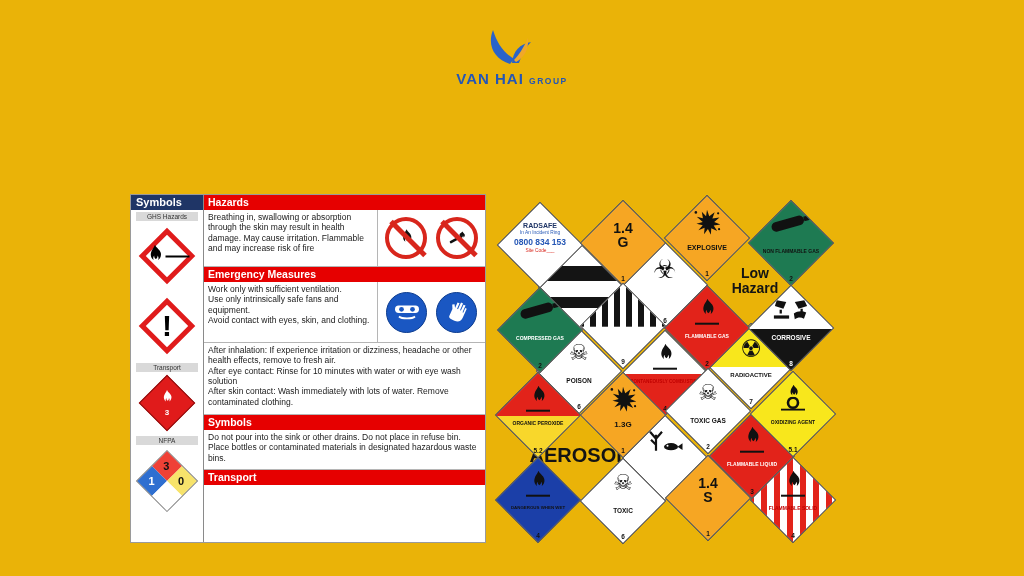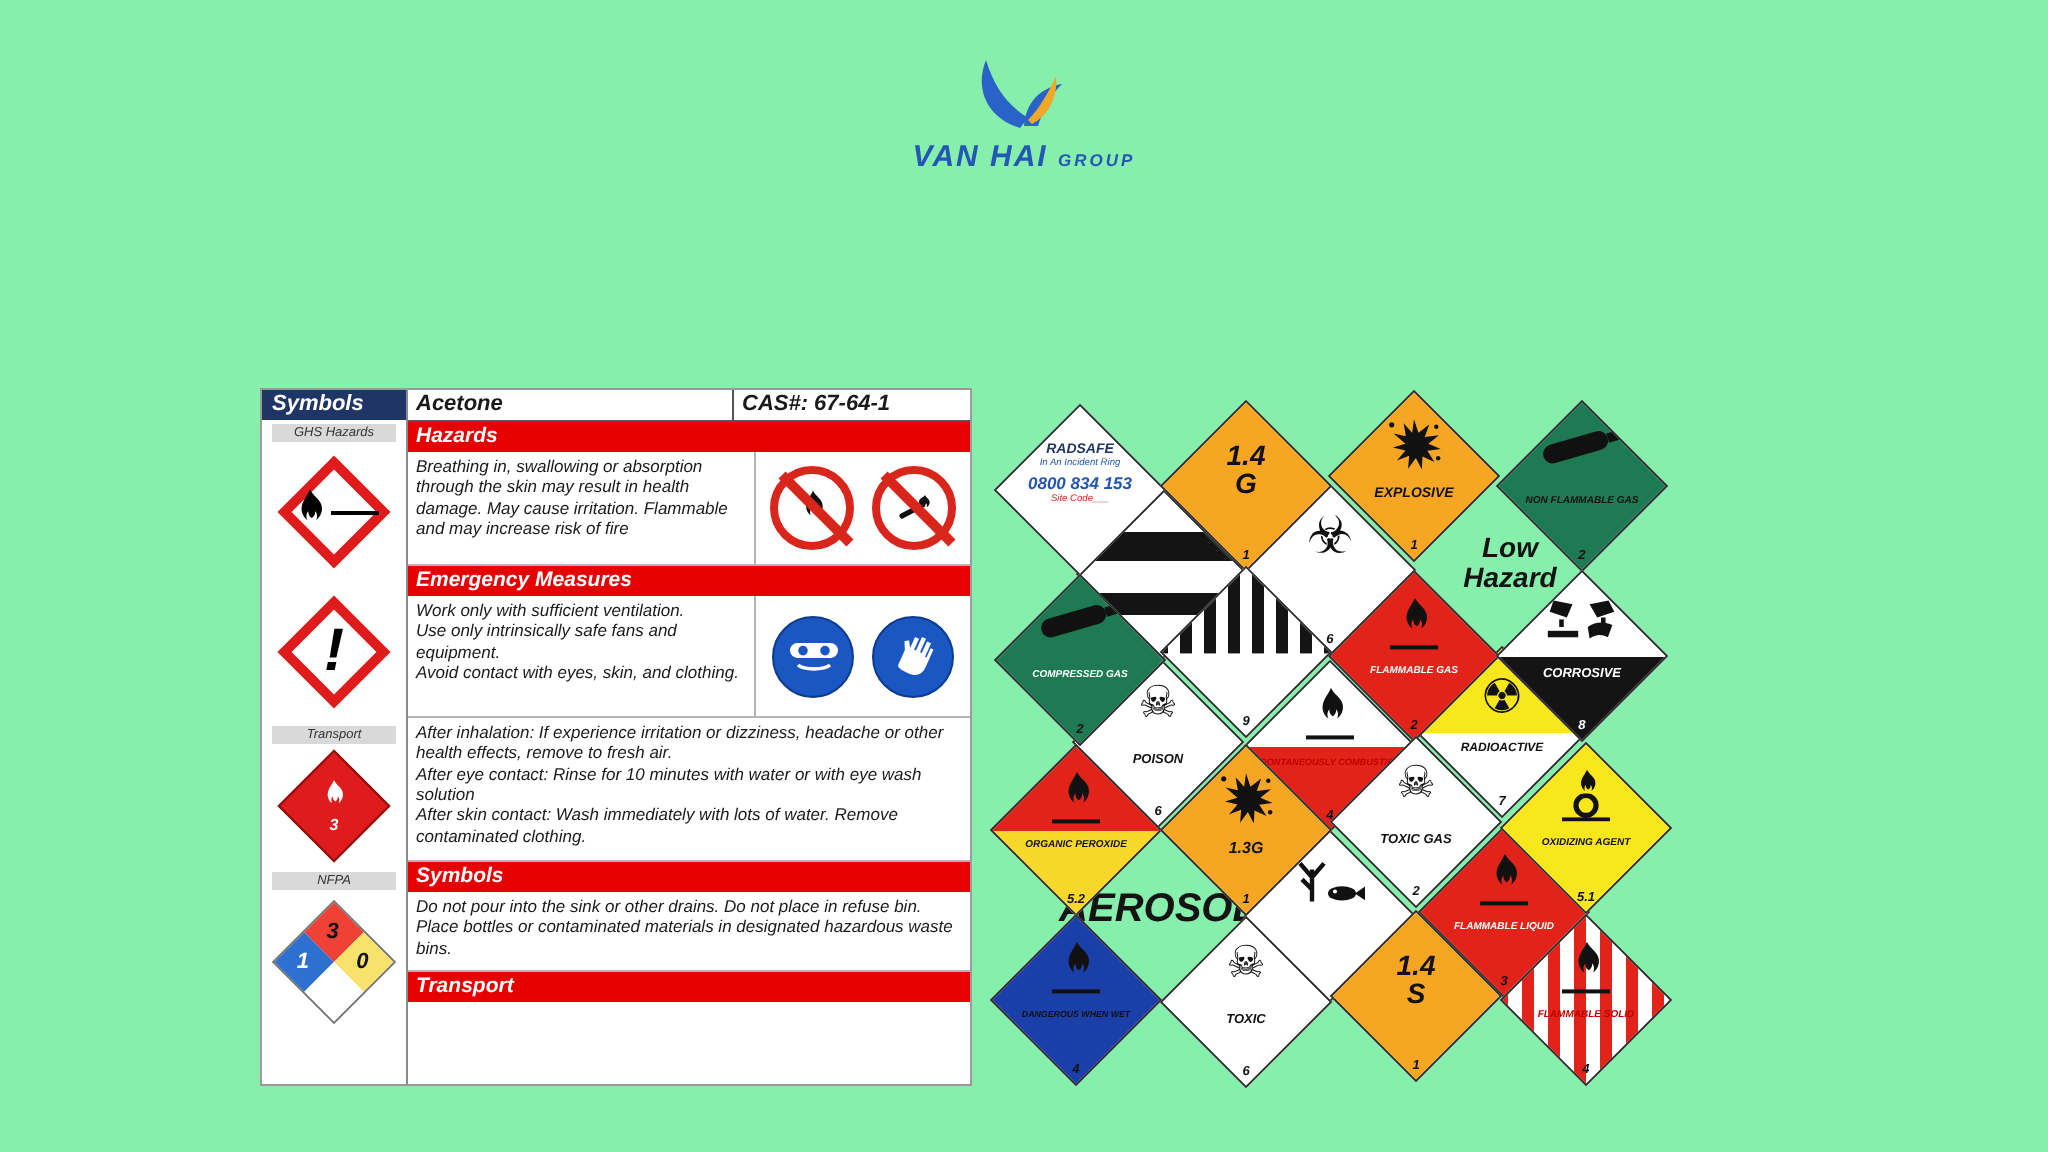--- a/index.html
+++ b/index.html
@@ -1,18 +1,18 @@
 <!DOCTYPE html>
 <html><head>
 <meta charset="utf-8">
 <style>
   * { margin:0; padding:0; box-sizing:border-box; }
   html,body { width:1024px; height:576px; background:#ffffff; overflow:hidden;
               font-family:"Liberation Sans", sans-serif; }
-  .stage { position:relative; width:1024px; height:576px; background:#86efac;font-style:italic; }
+  .stage { position:relative; width:1024px; height:576px; background:#eab308; }
 
   
   .brand { position:absolute; top:26px; left:0; width:100%; text-align:center; }
   .brand svg { display:block; margin:0 auto; }
   .brand-line { margin-top:2px; color:#2456b5; font-weight:bold; font-size:15px; letter-spacing:1px; }
   .brand-line .grp { font-size:8.5px; letter-spacing:1.5px; font-weight:bold; }
   .page-title { position:absolute; top:121px; left:0; width:100%; text-align:center;
                 color:#1d3fae; font-size:33px; font-weight:800; letter-spacing:.3px; }
 
   
@@ -158,24 +158,20 @@
               <span>1</span>
             </div>
           <div class="nf-s">
               <span></span>
             </div>
         </div>
       </div>
     </div>
 
     <div class="info-col">
-      <div class="name-row">
-        <div class="nm">Acetone</div>
-        <div class="cas">CAS#: 67-64-1</div>
-      </div>
       <div class="red-h">Hazards</div>
       <div class="split-row" style="height:57px">
         <div class="txt">Breathing in, swallowing or absorption through the skin may result in health damage.  May cause irritation. Flammable and may increase risk of fire</div>
         <div class="icons">
           <div class="proh">
               <span id="pFlame">
                 <span style="display:block;width:17px;height:19px"><svg viewBox="0 0 24 26" style="width:100%;height:100%">
                     <path fill="#111" d="M12 0c1.5 3.8 5.6 5.3 6.6 9.3.8 3.2-.5 6.5-3.1 8.3.9-1.7.7-3.8-.6-5.2.2 1.7-.5 3.2-1.9 4-1.4-.8-2.1-2.3-1.9-4-1.3 1.4-1.5 3.5-.6 5.2-2.6-1.8-3.9-5.1-3.1-8.3C8.4 5.3 10.5 3.8 12 0z"></path>
                   </svg></span>
               </span>

